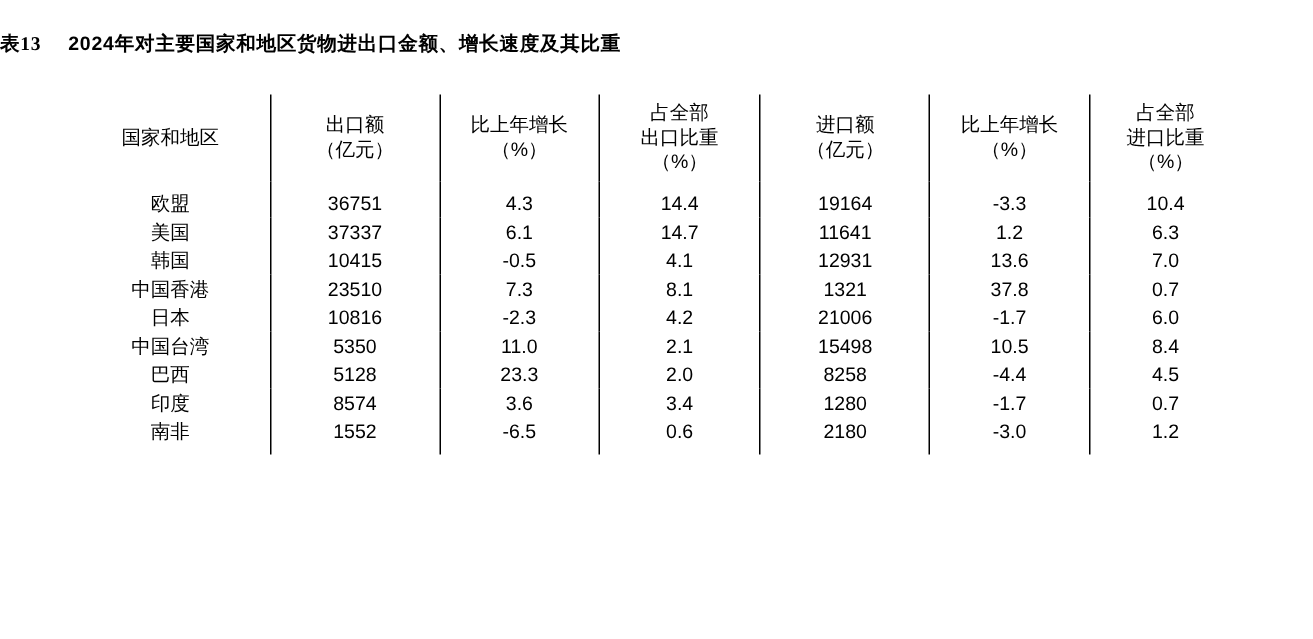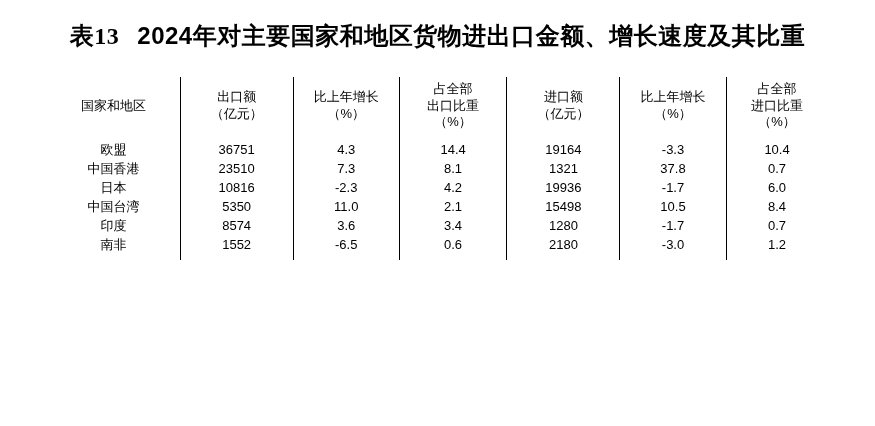--- a/index.html
+++ b/index.html
@@ -14,22 +14,21 @@
     color: #000000;
     overflow: hidden;
   }
   .page {
     position: relative;
     width: 875px;
     height: 426px;
     box-sizing: border-box;
   }
   .title {
-    text-align: center;
-    font-size: 24px;
+    font-size: 13px;
     font-weight: bold;
     letter-spacing: 0.5px;
     padding-top: 20px;
     font-family: "Liberation Sans", "DejaVu Sans", sans-serif;
   }
   .title .tnum {
     font-family: "Liberation Serif", "DejaVu Serif", serif;
   }
   .title .gap {
     display: inline-block;
@@ -147,47 +146,74 @@
         <tr>
           <td class="vline">欧盟</td>
           <td class="vline">36751</td>
           <td class="vline">4.3</td>
           <td class="vline">14.4</td>
           <td class="vline">19164</td>
           <td class="vline">-3.3</td>
           <td>10.4</td>
         </tr>
         <tr>
+          <td class="vline">美国</td>
+          <td class="vline">37337</td>
+          <td class="vline">6.1</td>
+          <td class="vline">14.7</td>
+          <td class="vline">11641</td>
+          <td class="vline">1.2</td>
+          <td>6.3</td>
+        </tr>
+        <tr>
+          <td class="vline">韩国</td>
+          <td class="vline">10415</td>
+          <td class="vline">-0.5</td>
+          <td class="vline">4.1</td>
+          <td class="vline">12931</td>
+          <td class="vline">13.6</td>
+          <td>7.0</td>
+        </tr>
+        <tr>
           <td class="vline">中国香港</td>
           <td class="vline">23510</td>
           <td class="vline">7.3</td>
           <td class="vline">8.1</td>
           <td class="vline">1321</td>
           <td class="vline">37.8</td>
           <td>0.7</td>
         </tr>
         <tr>
           <td class="vline">日本</td>
           <td class="vline">10816</td>
           <td class="vline">-2.3</td>
           <td class="vline">4.2</td>
-          <td class="vline">19936</td>
+          <td class="vline">21006</td>
           <td class="vline">-1.7</td>
           <td>6.0</td>
         </tr>
         <tr>
           <td class="vline">中国台湾</td>
           <td class="vline">5350</td>
           <td class="vline">11.0</td>
           <td class="vline">2.1</td>
           <td class="vline">15498</td>
           <td class="vline">10.5</td>
           <td>8.4</td>
         </tr>
         <tr>
+          <td class="vline">巴西</td>
+          <td class="vline">5128</td>
+          <td class="vline">23.3</td>
+          <td class="vline">2.0</td>
+          <td class="vline">8258</td>
+          <td class="vline">-4.4</td>
+          <td>4.5</td>
+        </tr>
+        <tr>
           <td class="vline">印度</td>
           <td class="vline">8574</td>
           <td class="vline">3.6</td>
           <td class="vline">3.4</td>
           <td class="vline">1280</td>
           <td class="vline">-1.7</td>
           <td>0.7</td>
         </tr>
         <tr>
           <td class="vline">南非</td>

